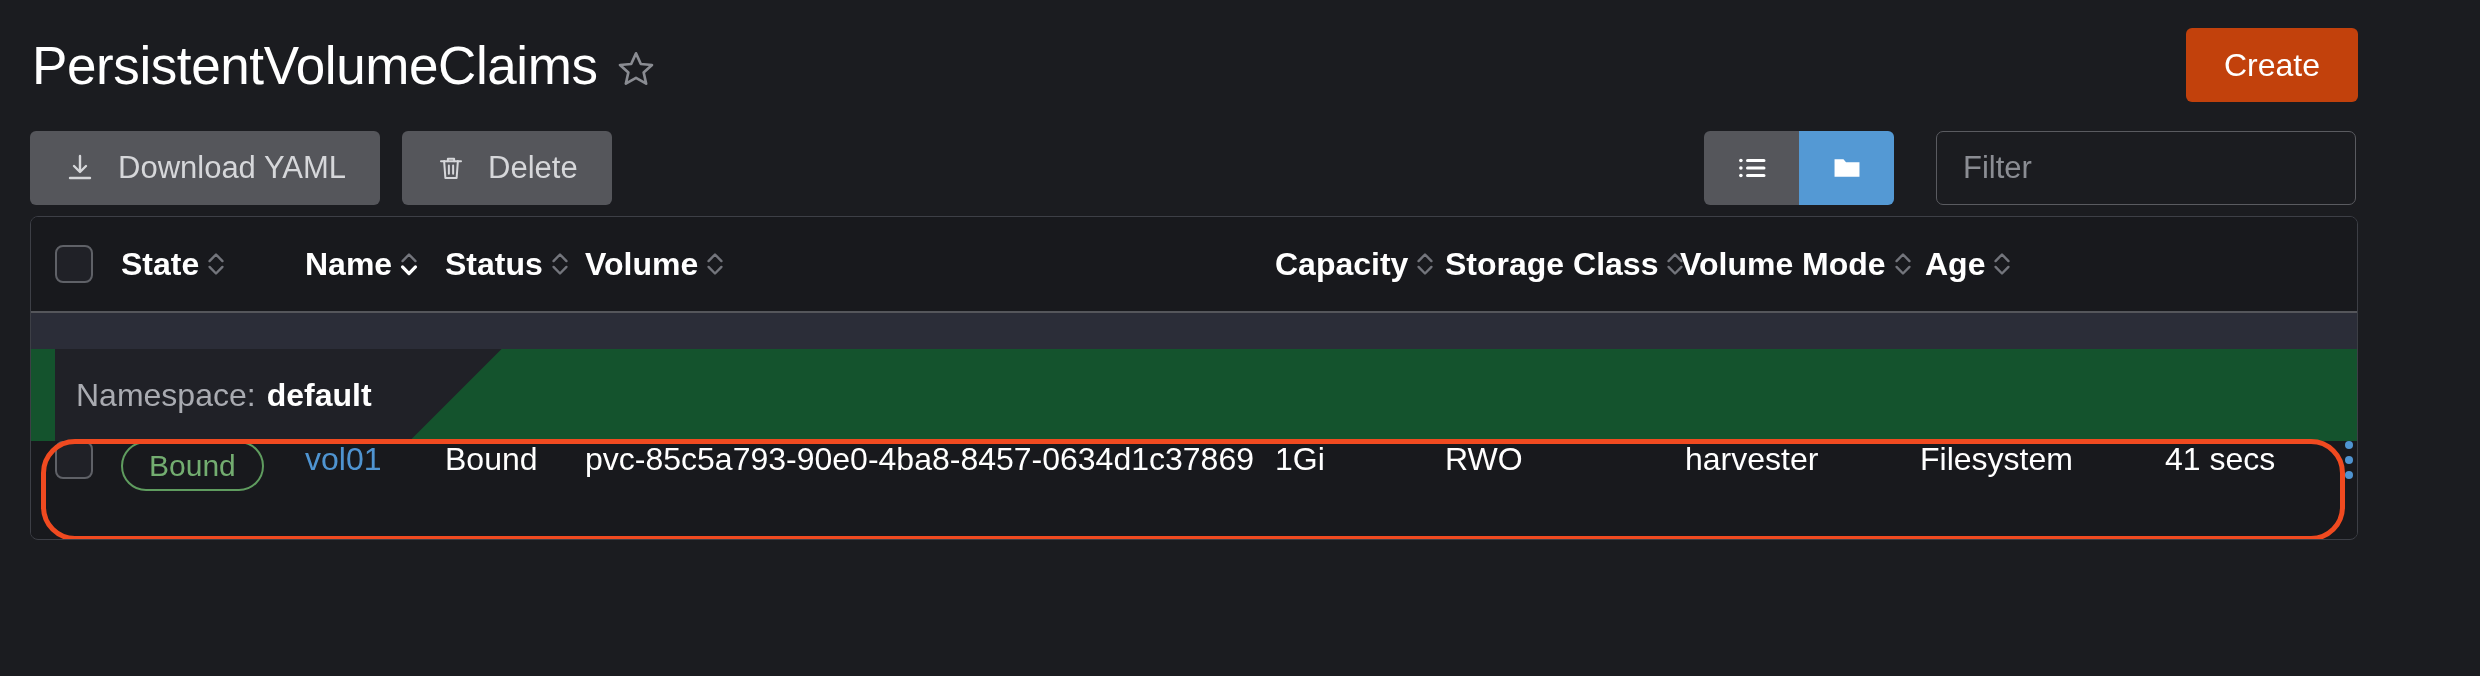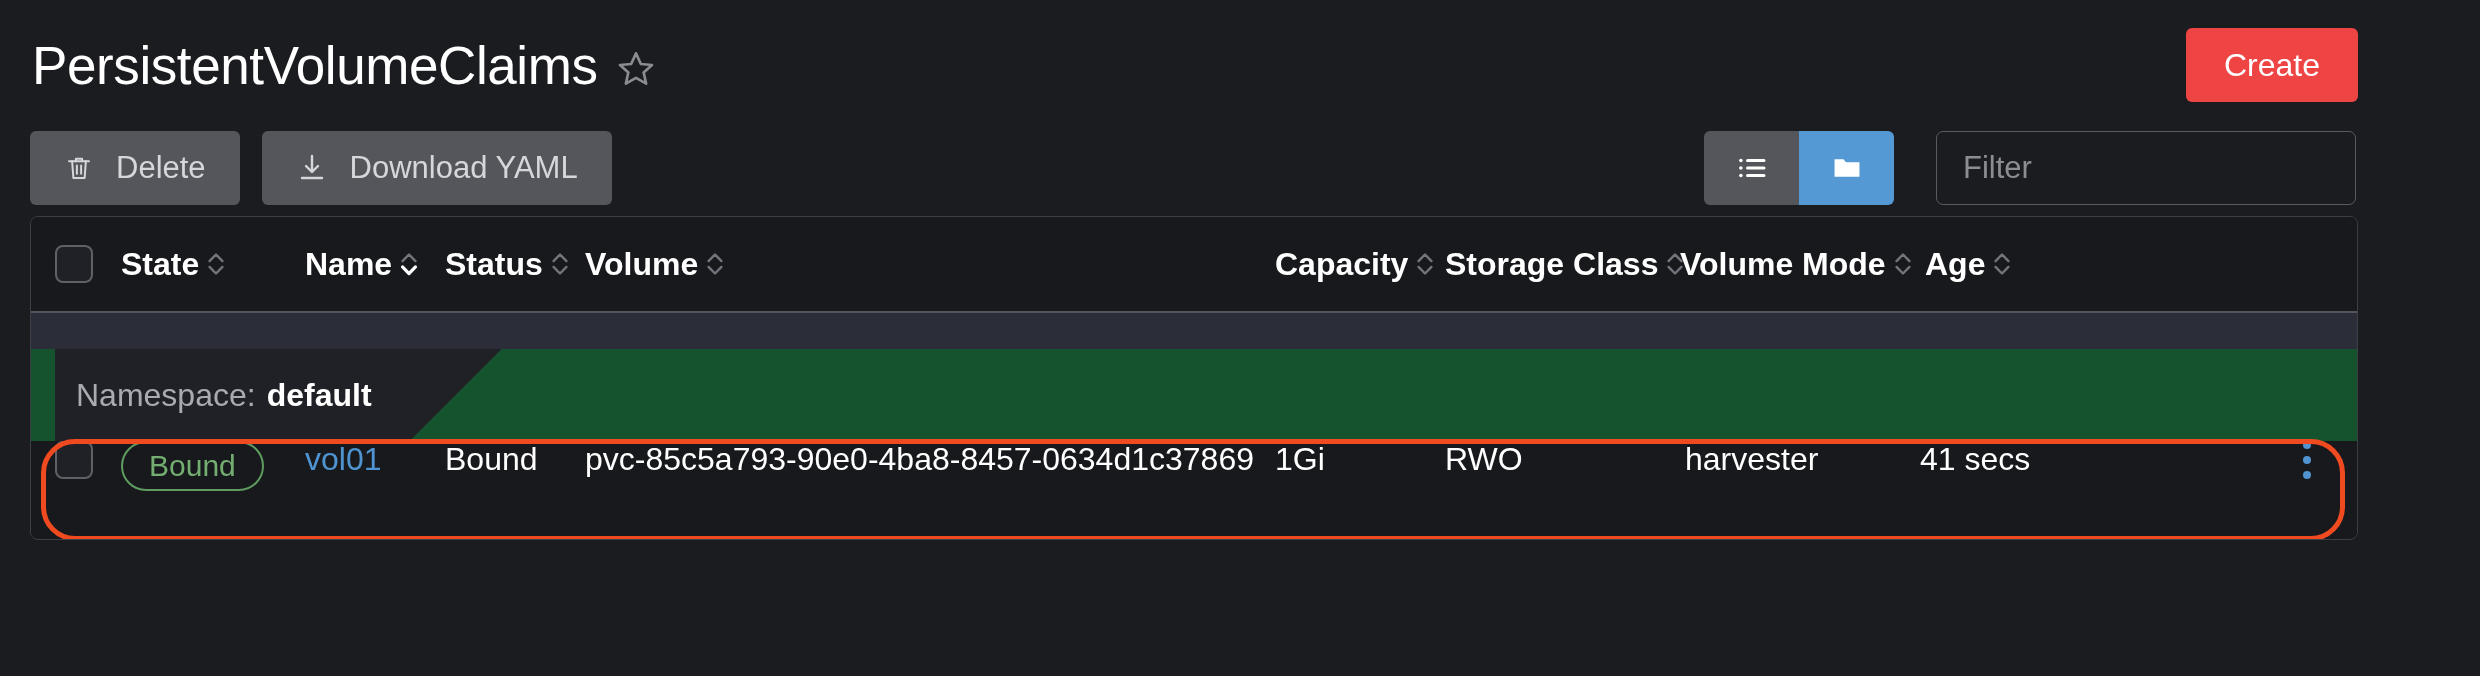--- a/index.html
+++ b/index.html
@@ -14,21 +14,21 @@
 
   
   .masthead {
     display: flex; align-items: center; justify-content: space-between;
     height: 120px; padding-top: 10px;
   }
   .title-wrap { display: flex; align-items: center; gap: 18px; padding-left: 2px; }
   .page-title { font-size: 53px; font-weight: 400; letter-spacing: -0.4px; color: #fff; line-height: 1; }
   .star-icon { width: 40px; height: 40px; display: block; margin-top: 8px; }
   .btn-create {
-    background: #ef4444; color: #fff; border: none; border-radius: 6px;
+    background: #c2410c; color: #fff; border: none; border-radius: 6px;
     font-size: 32px; font-family: inherit; padding: 0 38px; height: 74px;
     cursor: pointer; line-height: 74px;
   }
 
   
   .toolbar { display: flex; align-items: center; height: 96px; position: relative; }
   .toolbar-left { display: flex; gap: 22px; }
   .btn-gray {
     background: #55565b; color: #d6d7da; border: none; border-radius: 6px;
     font-size: 31px; font-family: inherit; height: 74px; padding: 0 34px;
@@ -130,38 +130,38 @@
         </svg>
       </span>
     </div>
     <button class="btn-create">Create</button>
   </div>
 
   <div class="toolbar">
     <div class="toolbar-left">
       <button class="btn-gray">
         <span class="glyph">
+          <svg viewBox="0 0 24 24" width="32" height="32" fill="none" stroke="#d6d7da" stroke-width="1.8" stroke-linecap="round" stroke-linejoin="round">
+            <path d="M12 3v11"></path>
+              <path d="M7.5 10.5 12 15l4.5-4.5"></path>
+              <path d="M4.5 19.5h15"></path>
+          </svg>
+        </span>
+        <span>Download YAML</span>
+      </button>
+      <button class="btn-gray">
+        <span class="glyph">
           <svg viewBox="0 0 24 24" width="30" height="30" fill="none" stroke="#d6d7da" stroke-width="1.6" stroke-linecap="round" stroke-linejoin="round">
             <path d="M4 6.5h16"></path>
               <path d="M9.5 6.5V4.5h5v2"></path>
             <path d="M6.5 6.5 7.5 20h9l1-13.5"></path>
             <path d="M10.3 10v6.5M13.7 10v6.5"></path>
           </svg>
         </span>
         <span>Delete</span>
-      </button>
-      <button class="btn-gray">
-        <span class="glyph">
-          <svg viewBox="0 0 24 24" width="32" height="32" fill="none" stroke="#d6d7da" stroke-width="1.8" stroke-linecap="round" stroke-linejoin="round">
-            <path d="M12 3v11"></path>
-              <path d="M7.5 10.5 12 15l4.5-4.5"></path>
-              <path d="M4.5 19.5h15"></path>
-          </svg>
-        </span>
-        <span>Download YAML</span>
       </button>
     </div>
 
     <div class="toolbar-right">
       <div class="viewtoggle">
         <div class="vt-list">
           <svg viewBox="0 0 24 24" width="36" height="36" fill="none" stroke="#ffffff" stroke-width="2" stroke-linecap="round">
             <circle cx="4.6" cy="7" r="1.2" fill="#ffffff" stroke="none"></circle>
             <circle cx="4.6" cy="12" r="1.2" fill="#ffffff" stroke="none"></circle>
             <circle cx="4.6" cy="17" r="1.2" fill="#ffffff" stroke="none"></circle>
@@ -275,20 +275,21 @@
 
       <div class="c-name">
         <a class="link">vol01</a>
       </div>
 
       <div class="c-status cell">Bound</div>
       <div class="c-volume cell">pvc-85c5a793-90e0-4ba8-8457-0634d1c37869</div>
       <div class="c-cap cell">1Gi</div>
       <div class="c-access cell">RWO</div>
       <div class="c-storage cell">harvester</div>
+      <div class="c-vmode cell">Filesystem</div>
       <div class="c-age cell">41 secs</div>
 
       <div class="c-actions">
         <div class="kebab">
           <i></i>
             <i></i>
             <i></i>
         </div>
       </div>
     </div>

